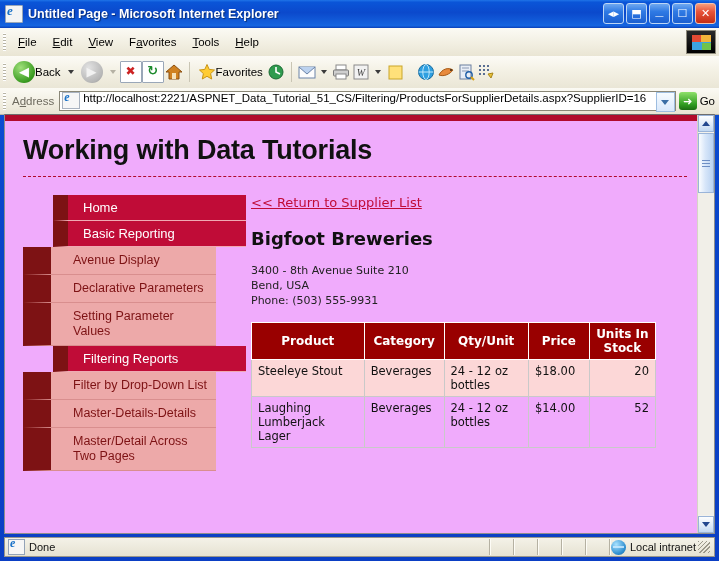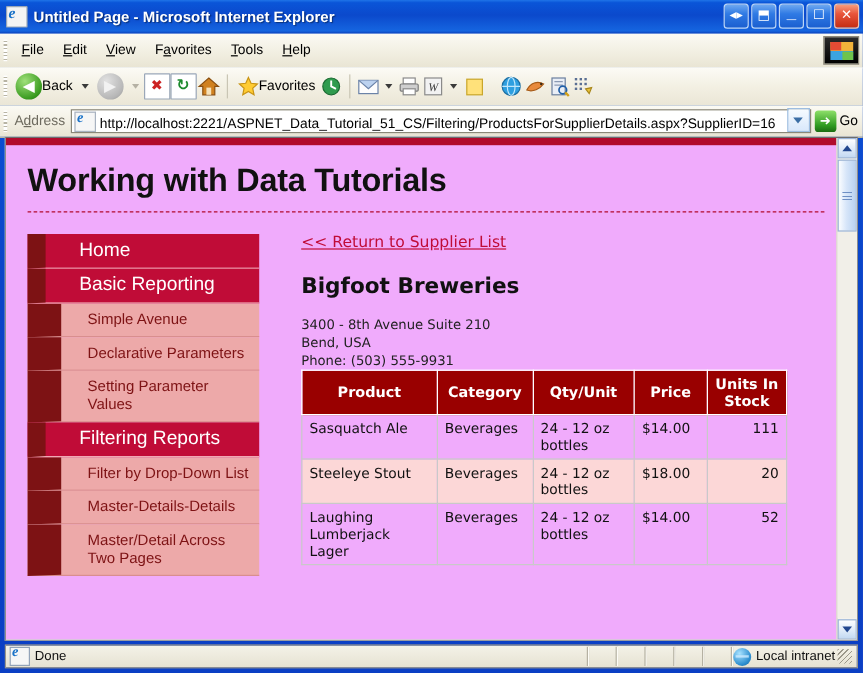--- a/index.html
+++ b/index.html
@@ -94,21 +94,21 @@
   .icn{width:20px;height:20px;position:relative;flex:none;}
   
   #addrbar{
     position:absolute;left:0;top:88px;width:719px;height:26px;
     background:linear-gradient(180deg,#fbfaf4 0%,#f1eee1 60%,#e8e4d3 100%);
     border-bottom:1px solid #b9b5a4;display:flex;align-items:center;
   }
   #addr-label{font-size:11.5px;color:#6d6a5e;margin:0 5px 0 2px;}
   #addr-field{
     flex:1;height:20px;background:#fff;border:1px solid #8a8777;
-    display:flex;align-items:flex-end;box-sizing:border-box;margin-right:0;
+    display:flex;align-items:flex-start;box-sizing:border-box;margin-right:0;
   }
   #addr-ico{width:16px;height:15px;margin:0 3px 0 2px;flex:none;background:#f6f6f6;
     border:1px solid #a8b2c0;position:relative;}
   #addr-ico:after{content:"e";position:absolute;left:1px;top:-3px;font-size:12px;font-weight:bold;
     font-style:italic;color:#1a72c8;font-family:"Liberation Serif",serif;}
   #addr-url{font-size:11.5px;color:#000;white-space:nowrap;overflow:hidden;}
   #addr-drop{width:17px;height:18px;margin-left:auto;flex:none;
     background:linear-gradient(180deg,#f6fbff,#d9e8fb);border:1px solid #9dbde0;
     display:flex;align-items:center;justify-content:center;}
   #addr-drop .v{width:0;height:0;border-left:4px solid transparent;border-right:4px solid transparent;
@@ -129,44 +129,44 @@
   #topbar-red{height:6px;background:#b10b2c;}
   #site-title{
     font-family:"Liberation Sans","DejaVu Sans",sans-serif;
     font-size:27px;color:#111;margin:14px 0 10px 18px;letter-spacing:-0.2px;
   }
   #hr-dotted{margin:0 12px 0 18px;border:0;border-top:1px dashed #b10b2c;height:0;}
   #content{display:flex;padding-top:18px;}
   
   #sidebar{width:208px;flex:none;margin-left:18px;}
   .nav-top{
-    background:#c00c37;color:#fff;font-size:16px;
-    padding:5px 0 5px 28px;border-left:15px solid #7d1214;
-    border-bottom:1px solid #f0a9b3;position:relative;box-sizing:border-box;width:193px;
+    background:#c00c37;color:#fff;font-size:13px;
+    padding:5px 0 5px 15px;border-left:15px solid #7d1214;
+    border-bottom:1px solid #f0a9b3;position:relative;box-sizing:border-box;width:193px;margin-left:30px;
   }
   .nav-sub{
     background:#eda9a9;color:#7d1214;font-size:12.5px;line-height:15px;
     padding:6px 6px 6px 22px;border-left:28px solid #7d1214;
     border-bottom:1px solid #d98e8e;box-sizing:border-box;width:193px;
   }
   
   #main{margin-left:20px;padding-top:0;}
   #return-link{
     color:#c00c37;font-size:13px;text-decoration:underline;display:inline-block;margin:0 0 12px 0;
     font-family:"DejaVu Sans","Liberation Sans",sans-serif;
     text-align:right;
   }
   #supplier-name{
     font-size:18px;font-weight:bold;color:#111;margin:6px 0 14px 0;
     font-family:"DejaVu Sans","Liberation Sans",sans-serif;
   }
   .addr-line{font-size:11px;color:#222;line-height:15px;
     font-family:"DejaVu Sans","Liberation Sans",sans-serif;}
   #products-table{
-    border-collapse:collapse;width:405px;
+    border-collapse:collapse;margin-top:14px;width:405px;
     font-family:"DejaVu Sans","Liberation Sans",sans-serif;
   }
   #products-table th{
     background:#990000;color:#fff;font-size:12px;font-weight:bold;
     padding:4px 6px;border:1px solid #fff;text-align:center;
   }
   #products-table td{
     border:1px solid #c9c9c9;padding:4px 6px;font-size:11.5px;color:#111;vertical-align:top;
   }
   #products-table tr.alt td{background:#fcd7d7;}
@@ -382,21 +382,21 @@
     <div id="page">
       <div id="topbar-red"></div>
       <h1 id="site-title">Working with Data Tutorials</h1>
       <hr id="hr-dotted">
 
       <div id="content">
 
         <nav id="sidebar">
           <div class="nav-top">Home</div>
           <div class="nav-top">Basic Reporting</div>
-          <div class="nav-sub">Simple Avenue</div>
+          <div class="nav-sub">Avenue Display</div>
           <div class="nav-sub">Declarative Parameters</div>
           <div class="nav-sub">Setting Parameter Values</div>
           <div class="nav-top">Filtering Reports</div>
           <div class="nav-sub">Filter by Drop-Down List</div>
           <div class="nav-sub">Master-Details-Details</div>
           <div class="nav-sub">Master/Detail Across Two Pages</div>
         </nav>
 
         <section id="main">
           <a id="return-link" href="#">&lt;&lt; Return to Supplier List</a>
@@ -409,27 +409,20 @@
             <thead>
               <tr>
                 <th style="width:118px">Product</th>
                 <th style="width:70px">Category</th>
                 <th style="width:80px">Qty/Unit</th>
                 <th style="width:52px">Price</th>
                 <th style="width:62px">Units In Stock</th>
               </tr>
             </thead>
             <tbody>
-              <tr>
-                <td>Sasquatch Ale</td>
-                <td>Beverages</td>
-                <td>24 - 12 oz bottles</td>
-                <td>$14.00</td>
-                <td class="num">111</td>
-              </tr>
               <tr class="alt">
                 <td>Steeleye Stout</td>
                 <td>Beverages</td>
                 <td>24 - 12 oz bottles</td>
                 <td>$18.00</td>
                 <td class="num">20</td>
               </tr>
               <tr>
                 <td>Laughing Lumberjack Lager</td>
                 <td>Beverages</td>

